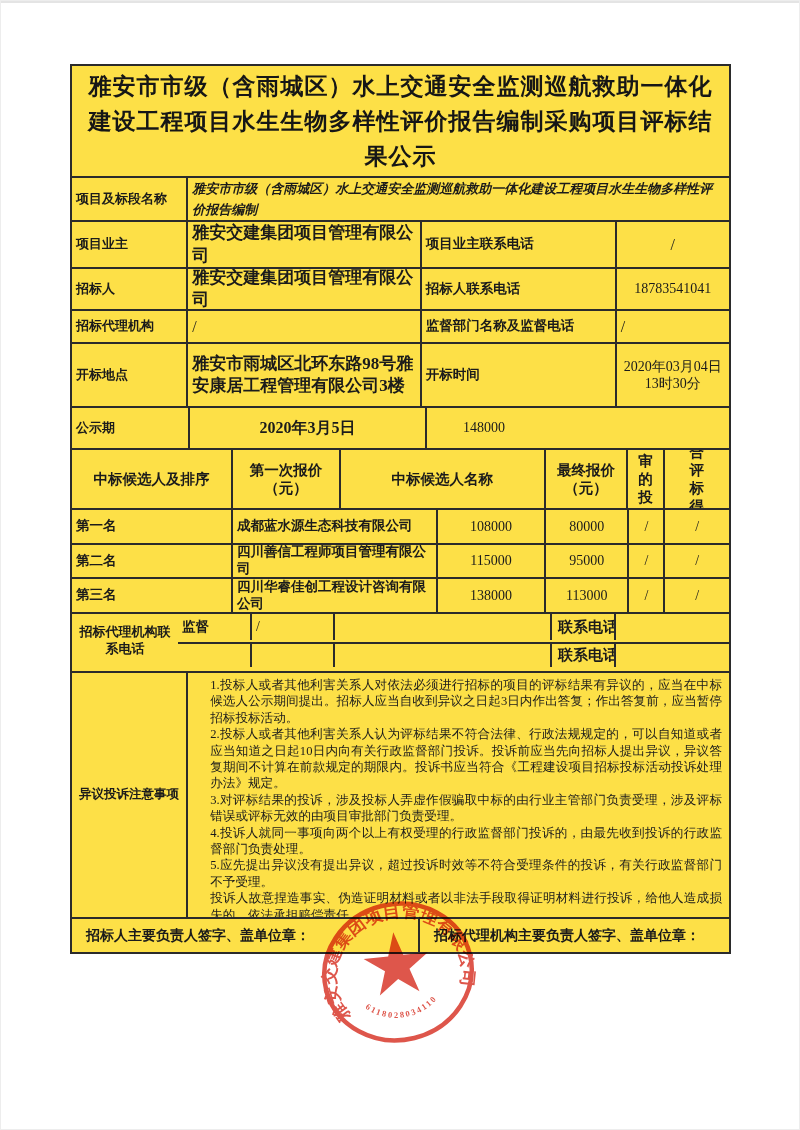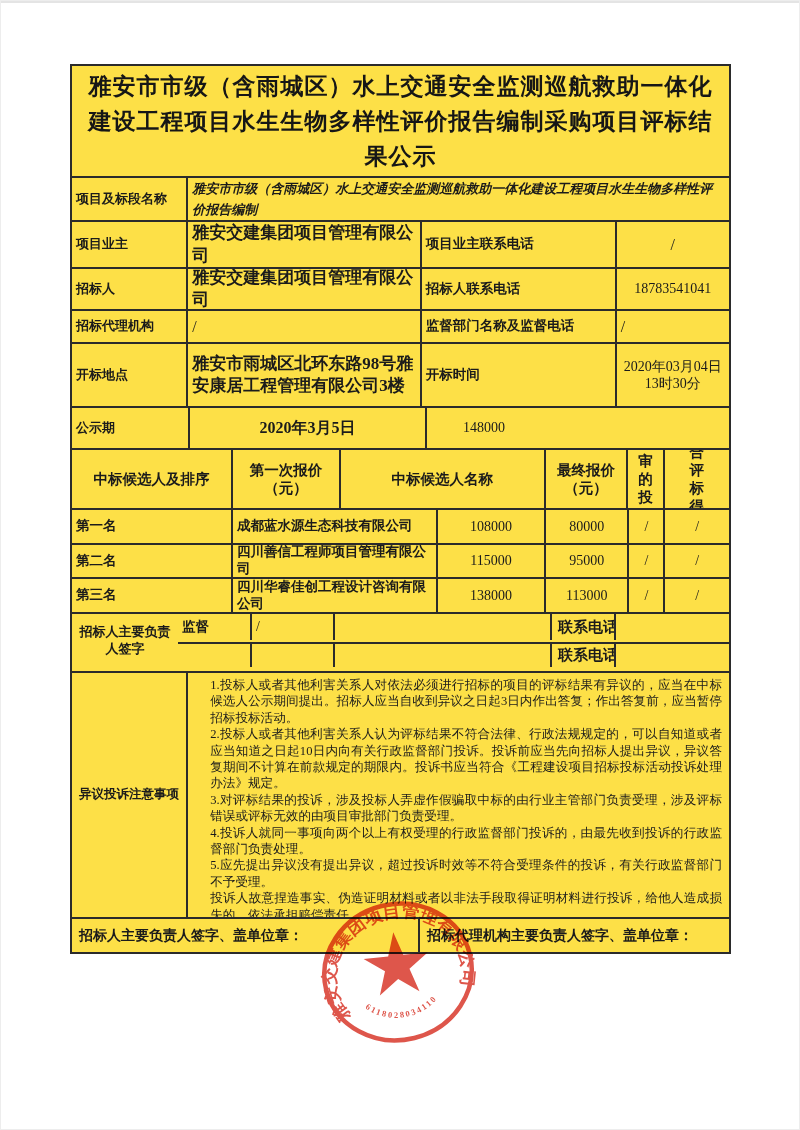--- a/index.html
+++ b/index.html
@@ -67,21 +67,21 @@
     padding:4px 7px 2px 22px;
     font-size:12.6px;line-height:16.4px;text-align:justify;
   }
   .notice-body p{margin:0;padding:0;}
   .clip-cell{white-space:nowrap;overflow:hidden;padding:1px 0 1px 6px;font-size:15px;}
   .sup-label{justify-content:center;text-align:center;padding:1px 6px;}
   .monitor-wrap{display:flex;flex-direction:column;width:551px;}
   .monitor-row{display:flex;}
   .monitor-row + .monitor-row{border-top:2px solid #2b2b2b;}
   .monitor-row .cell:first-child{border-left:none;}
-  .footer-cell{font-size:14px;padding-left:7px;}
+  .footer-cell{font-size:14px;padding-left:14px;}
   
   .stamp{
     position:absolute;left:298px;top:872px;width:200px;height:200px;
     transform:rotate(-14deg);
     opacity:.85;mix-blend-mode:multiply;
     pointer-events:none;
   }
 </style>
 </head>
 <body>
@@ -161,21 +161,21 @@
   <div class="row h-r10">
     <div class="cell gb1 left fz135 fw">第三名</div>
     <div class="cell gb2 left fz135 fw">四川华睿佳创工程设计咨询有限公司</div>
     <div class="cell gb3 center fz14">138000</div>
     <div class="cell gb4 center fz14">113000</div>
     <div class="cell gb5 center fz14">/</div>
     <div class="cell gb6 center fz14">/</div>
   </div>
 
   <div class="row" style="height:57px;">
-    <div class="cell gc1 sup-label fw" style="height:53px;">招标人主要负责人签字</div>
+    <div class="cell gc1 sup-label fw" style="height:53px;">招标代理机构联系电话</div>
     <div class="monitor-wrap">
       <div class="monitor-row h-r11a">
         <div class="cell gc2 left fz135 fw" style="height:26px;">监督</div>
         <div class="cell gc3 left fz14" style="height:26px;">/</div>
         <div class="cell gc4" style="height:26px;"></div>
         <div class="cell gc5 clip-cell fw" style="height:26px;">联系电话</div>
         <div class="cell gc6" style="height:26px;"></div>
       </div>
       <div class="monitor-row h-r11b">
         <div class="cell gc2" style="height:23px;"></div>

